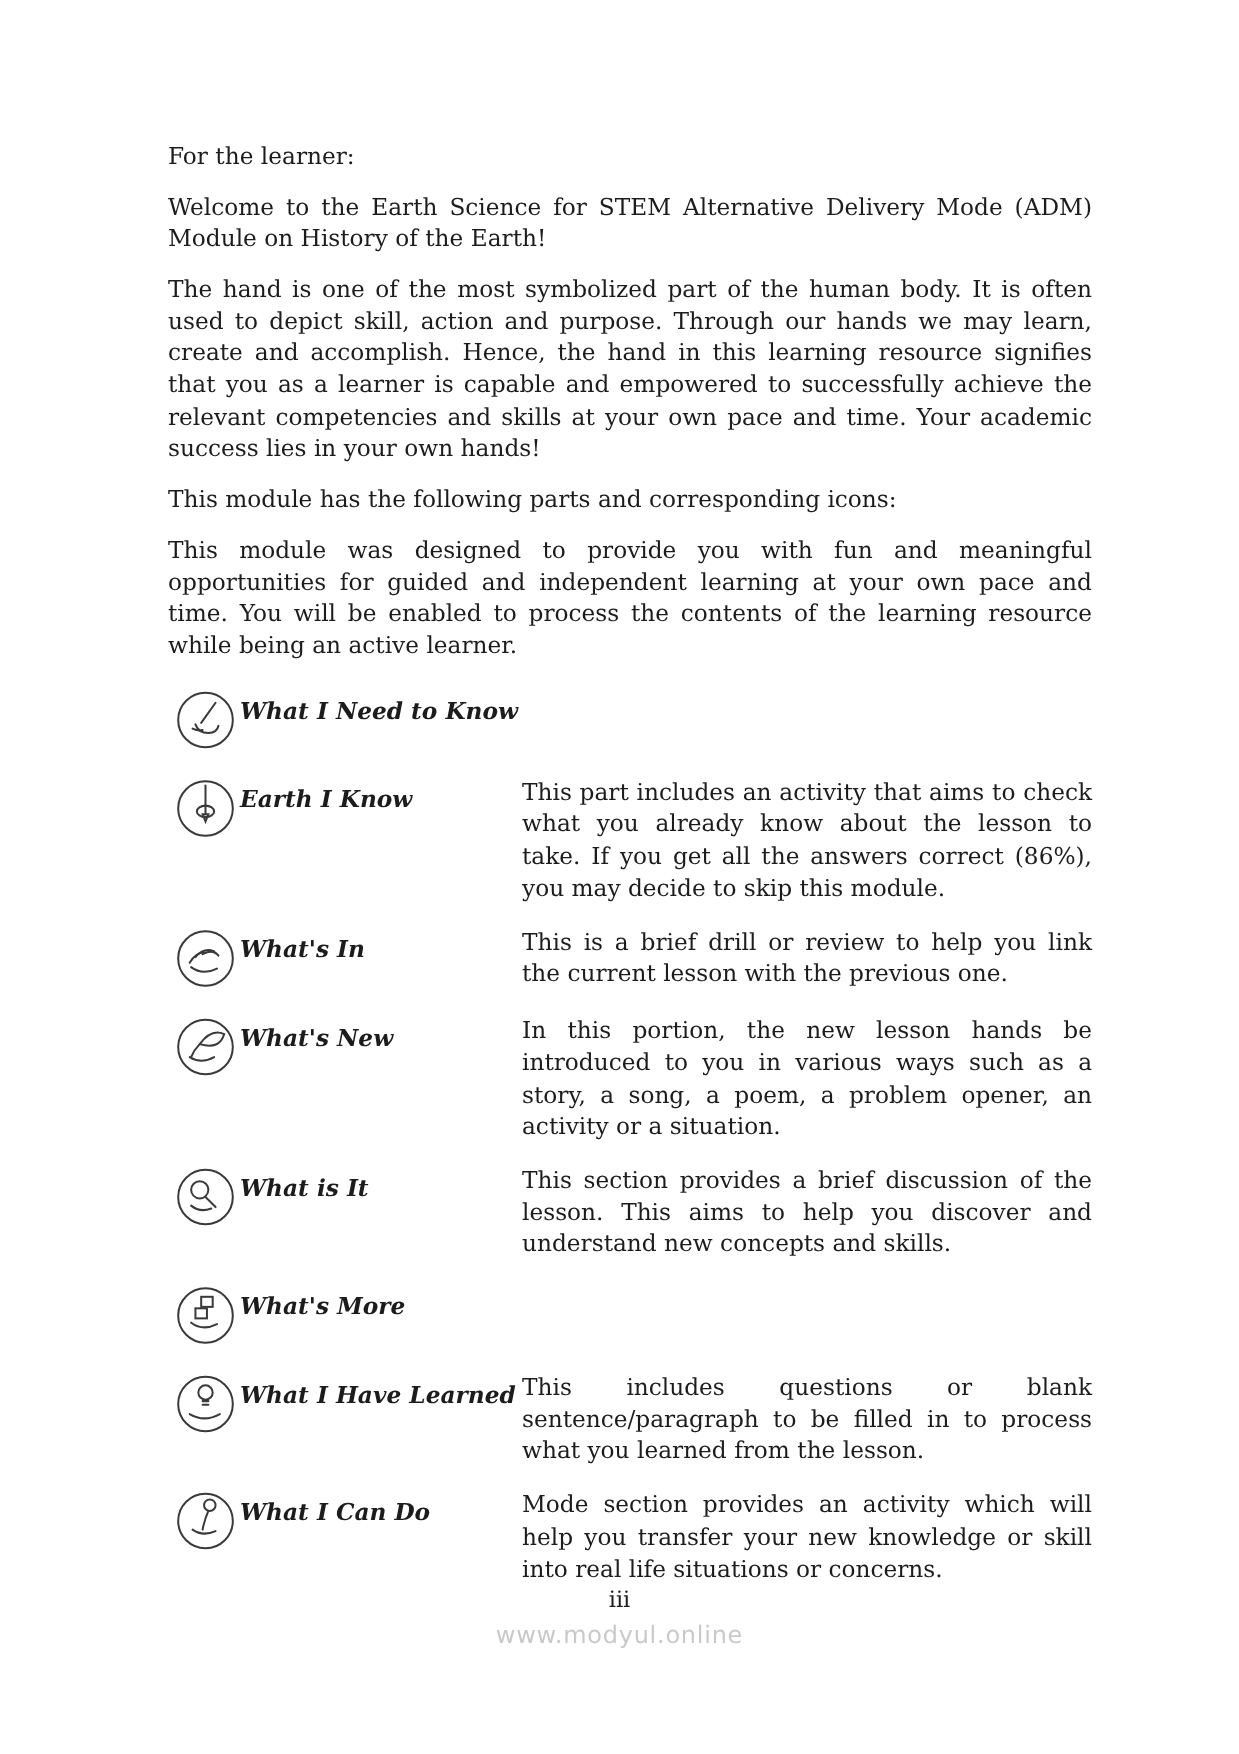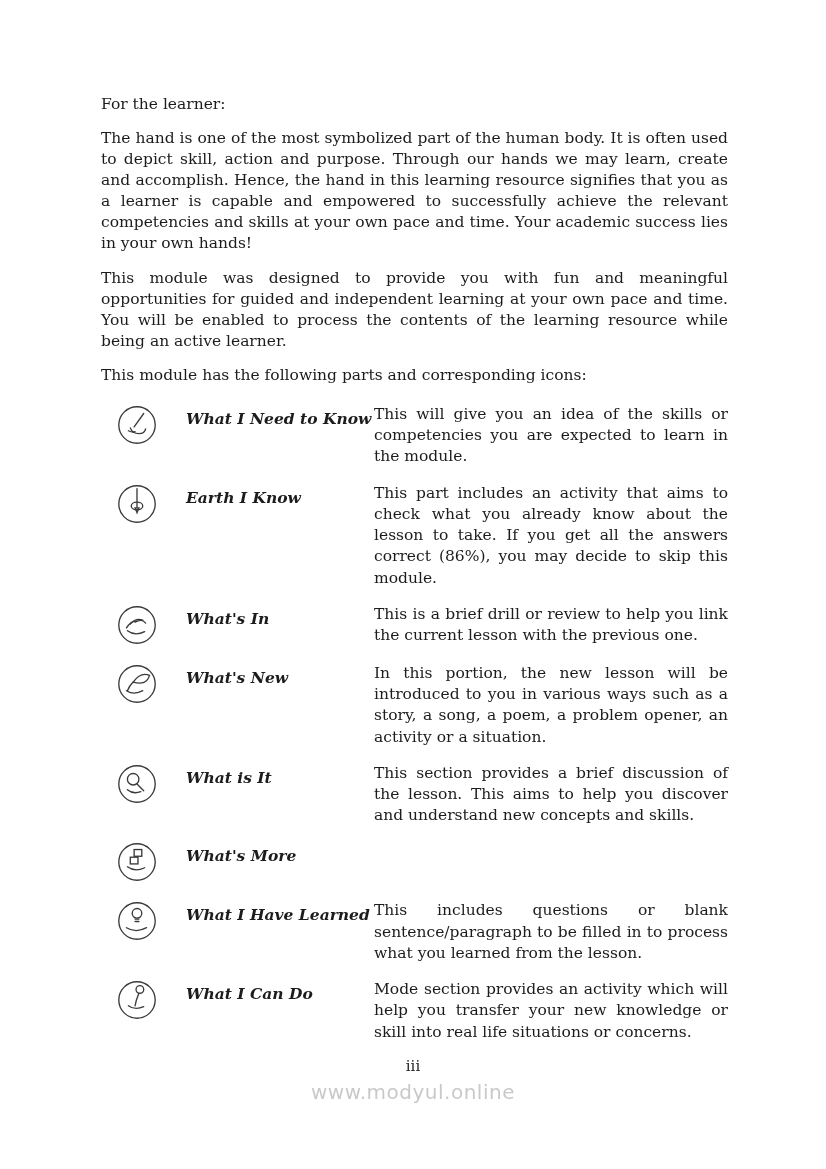--- a/index.html
+++ b/index.html
@@ -12,42 +12,42 @@
     color: #1c1c1c;
     overflow: hidden;
   }
   .content {
     position: absolute;
     left: 100px;
     top: 94px;
     width: 628px;
   }
   .para {
-    margin: 0 0 13px 1px;
+    margin: 0 0 13px 12px;
     font-size: 15.5px;
     line-height: 1.36;
     text-align: justify;
   }
   .parts { margin-top: 16px; }
   .part-row {
     display: flex;
     align-items: flex-start;
     margin-bottom: 13px;
   }
   .icon-cell {
     flex: 0 0 auto;
     width: 46px;
     height: 46px;
     margin-left: 14px;
   }
   .icon-cell svg { display: block; }
   .label-cell {
     flex: 0 0 auto;
     width: 188px;
-    margin-left: 26px;
+    margin-left: 0;
     padding-top: 7px;
     font-weight: bold;
     font-style: italic;
     font-size: 15.5px;
     line-height: 1.3;
   }
   .desc-cell {
     flex: 1 1 auto;
     font-size: 15.5px;
     line-height: 1.37;
@@ -57,50 +57,50 @@
   .footer {
     position: absolute;
     left: 0;
     right: 0;
     top: 1057px;
     text-align: center;
   }
   .page-number { font-size: 15px; color: #1c1c1c; }
   .watermark {
     margin-top: 5px;
-    font-size: 20px;
+    font-size: 16px;
     color: #c9c9c9;
     font-family: "DejaVu Sans", "Liberation Sans", sans-serif;
     letter-spacing: 0.5px;
   }
 </style>
 </head>
 <body>
 
 <div class="page">
   <div class="content">
 
     <p class="para">For the learner:</p>
+    <p class="para">Welcome to the Earth Science for STEM Alternative Delivery Mode (ADM) Module on History of the Earth!</p>
     <p class="para">The hand is one of the most symbolized part of the human body. It is often used to depict skill, action and purpose. Through our hands we may learn, create and accomplish. Hence, the hand in this learning resource signifies that you as a learner is capable and empowered to successfully achieve the relevant competencies and skills at your own pace and time. Your academic success lies in your own hands!</p>
+    <p class="para">This module has the following parts and corresponding icons:</p>
     <p class="para">This module was designed to provide you with fun and meaningful opportunities for guided and independent learning at your own pace and time. You will be enabled to process the contents of the learning resource while being an active learner.</p>
-    <p class="para">This module has the following parts and corresponding icons:</p>
 
     <div class="parts">
 
       <div class="part-row">
         <div class="icon-cell">
           <svg width="46" height="46" viewBox="0 0 48 48" fill="none" stroke="#3a3a3a" stroke-width="1.4" stroke-linecap="round">
             <circle cx="24" cy="24" r="19"></circle>
             <path d="M31 12 L21 26"></path>
             <path d="M17 27 q2 6 9 6 q6 0 7 -5"></path>
             <path d="M15 30 q4 2 7 1"></path>
           </svg>
         </div>
         <div class="label-cell">What I Need to Know</div>
-        <div class="desc-cell">This will give you an idea of the skills or competencies you are expected to learn in the module.</div>
       </div>
 
       <div class="part-row">
         <div class="icon-cell">
           <svg width="46" height="46" viewBox="0 0 48 48" fill="none" stroke="#3a3a3a" stroke-width="1.4" stroke-linecap="round">
             <circle cx="24" cy="24" r="19"></circle>
             <path d="M24 8 L24 28"></path>
             <path d="M22 28 L24 33 L26 28 Z"></path>
             <ellipse cx="24" cy="26" rx="6" ry="4"></ellipse>
           </svg>
@@ -126,21 +126,21 @@
       <div class="part-row">
         <div class="icon-cell">
           <svg width="46" height="46" viewBox="0 0 48 48" fill="none" stroke="#3a3a3a" stroke-width="1.4" stroke-linecap="round">
             <circle cx="24" cy="24" r="19"></circle>
             <path d="M20 22 q8 -11 17 -7 q-3 11 -17 7 Z"></path>
             <path d="M20 22 q-4 4 -6 9"></path>
             <path d="M13 31 q8 5 17 0"></path>
           </svg>
         </div>
         <div class="label-cell">What's New</div>
-        <div class="desc-cell">In this portion, the new lesson will be introduced to you in various ways such as a story, a song, a poem, a problem opener, an activity or a situation.</div>
+        <div class="desc-cell">In this portion, the new lesson hands be introduced to you in various ways such as a story, a song, a poem, a problem opener, an activity or a situation.</div>
       </div>
 
       <div class="part-row">
         <div class="icon-cell">
           <svg width="46" height="46" viewBox="0 0 48 48" fill="none" stroke="#3a3a3a" stroke-width="1.4" stroke-linecap="round">
             <circle cx="24" cy="24" r="19"></circle>
             <circle cx="20" cy="19" r="6"></circle>
             <path d="M24 24 L31 31"></path>
             <path d="M14 30 q6 5 14 2"></path>
           </svg>

